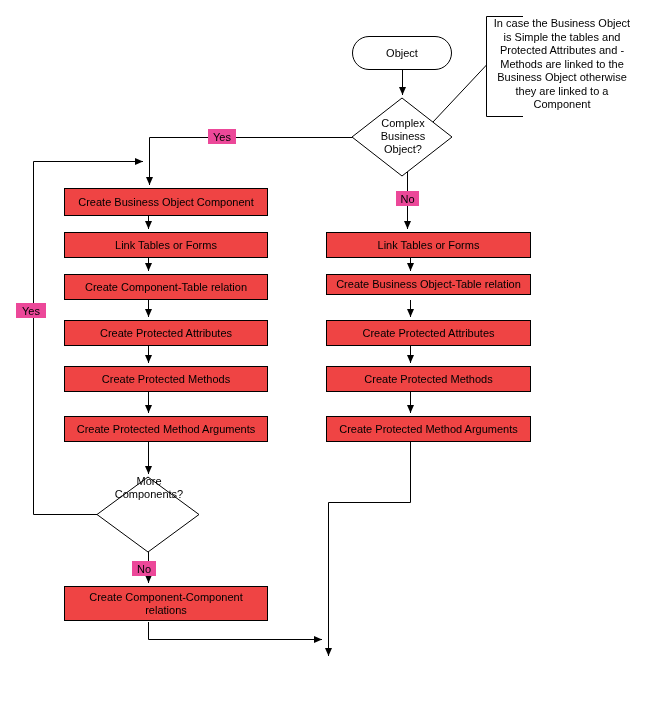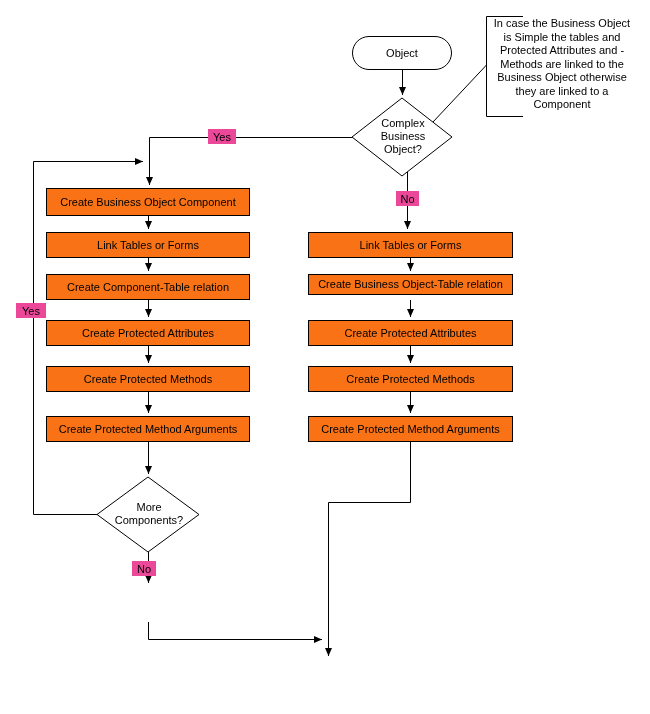--- a/index.html
+++ b/index.html
@@ -12,21 +12,21 @@
     font-size:11px;
     color:#000000;
     overflow:hidden;
   }
   svg.wires{position:absolute;left:0;top:0;z-index:1;}
   .node{
     position:absolute;z-index:2;box-sizing:border-box;
     display:flex;align-items:center;justify-content:center;
     text-align:center;white-space:pre-line;line-height:13px;
   }
-  .box{border:1px solid #000000;background:#f97316;}
+  .box{border:1px solid #000000;background:#ef4444;margin-left:18px;}
   .stadium{border:1px solid #000000;background:#ffffff;}
   .dlabel{
     position:absolute;z-index:2;text-align:center;
     white-space:pre-line;line-height:13px;
   }
   .elabel{
     position:absolute;z-index:3;background:#ec4899;
     display:flex;align-items:center;justify-content:center;
   }
   .note-text{
@@ -71,37 +71,39 @@
     <line x1="410.5" y1="346" x2="410.5" y2="363" stroke="#000000" marker-end="url(#arw)"></line>
     <line x1="410.5" y1="392" x2="410.5" y2="413" stroke="#000000" marker-end="url(#arw)"></line>
     <polyline points="410.5,442 410.5,502.5 328.5,502.5 328.5,656" fill="none" stroke="#000000" marker-end="url(#arw)"></polyline>
   </svg>
 
   <div class="node stadium" style="left:352px;top:36px;width:100px;height:34px;border-radius:17px;">Object</div>
 
   <div class="dlabel" style="left:366px;top:117px;width:74px;">Complex
 Business
 Object?</div>
-  <div class="dlabel" style="left:98px;top:501px;width:102px;">More
+  <div class="dlabel" style="left:98px;top:475px;width:102px;">More
 Components?</div>
 
   <div class="note-text" style="left:486px;top:17px;width:152px;">In case the Business Object
 is Simple the tables and
 Protected Attributes and -
 Methods are linked to the
 Business Object otherwise
 they are linked to a
 Component</div>
 
   <div class="node box" style="left:46px;top:188px;width:204px;height:28px;">Create Business Object Component</div>
   <div class="node box" style="left:46px;top:232px;width:204px;height:26px;">Link Tables or Forms</div>
   <div class="node box" style="left:46px;top:274px;width:204px;height:26px;">Create Component-Table relation</div>
   <div class="node box" style="left:46px;top:320px;width:204px;height:26px;">Create Protected Attributes</div>
   <div class="node box" style="left:46px;top:366px;width:204px;height:26px;">Create Protected Methods</div>
   <div class="node box" style="left:46px;top:416px;width:204px;height:26px;">Create Protected Method Arguments</div>
+  <div class="node box" style="left:46px;top:586px;width:204px;height:35px;">Create Component-Component
+relations</div>
 
   <div class="node box" style="left:308px;top:232px;width:205px;height:26px;">Link Tables or Forms</div>
   <div class="node box" style="left:308px;top:274px;width:205px;height:21px;">Create Business Object-Table relation</div>
   <div class="node box" style="left:308px;top:320px;width:205px;height:26px;">Create Protected Attributes</div>
   <div class="node box" style="left:308px;top:366px;width:205px;height:26px;">Create Protected Methods</div>
   <div class="node box" style="left:308px;top:416px;width:205px;height:26px;">Create Protected Method Arguments</div>
 
   <div class="elabel" style="left:208px;top:129px;width:28px;height:15px;">Yes</div>
   <div class="elabel" style="left:396px;top:191px;width:23px;height:15px;">No</div>
   <div class="elabel" style="left:16px;top:303px;width:30px;height:15px;">Yes</div>

